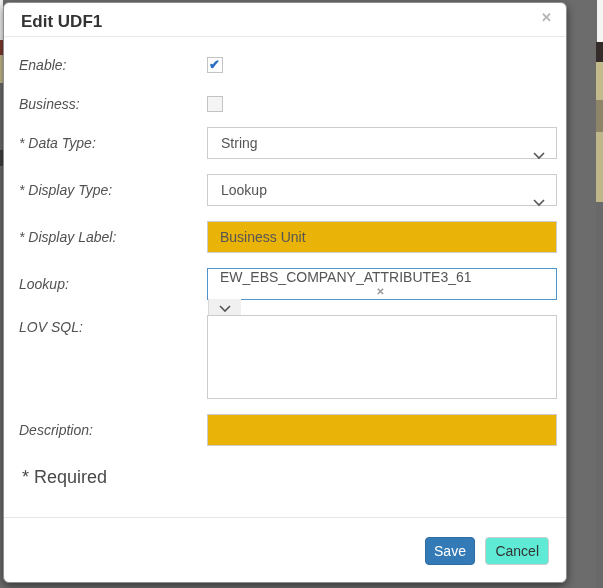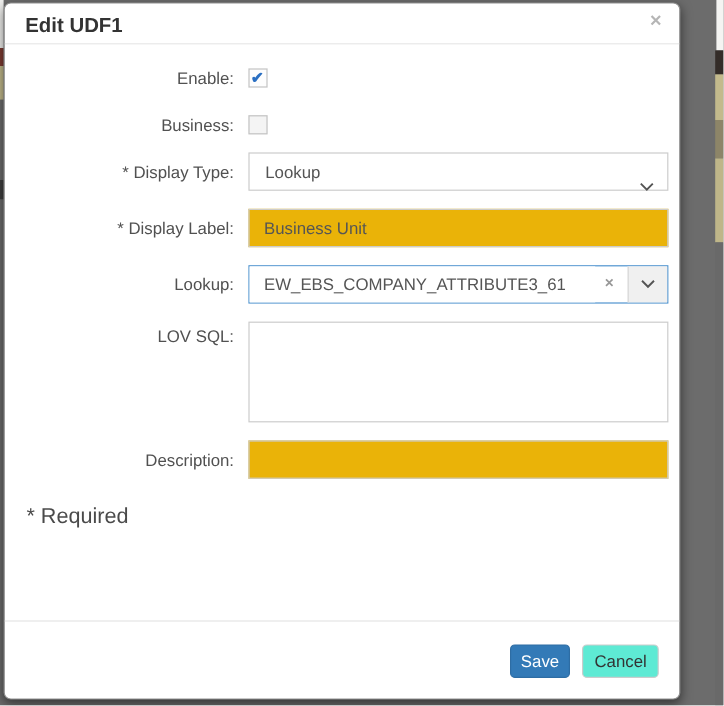--- a/index.html
+++ b/index.html
@@ -22,22 +22,22 @@
   .modal-title { font-size:17px; font-weight:bold; color:#333; line-height:24px; }
   .modal-close {
     position:absolute; right:14px; top:7px; color:#b5b5b5;
     font-size:13px; font-weight:bold; cursor:pointer; line-height:16px;
   }
   .modal-body { padding:20px 9px 0 15px; }
 
   .form-row { display:flex; margin-bottom:15px; }
   .form-row.row-enable { margin-bottom:23px; }
   .form-label {
-    width:188px; text-align:right; padding-right:12px;
-    color:#515151; font-size:14px; line-height:32px; flex-shrink:0;
+    width:188px; text-align:left; padding-right:12px;
+    color:#515151; font-size:14px; line-height:32px; flex-shrink:0;font-style:italic;
   }
   .row-check .form-label { line-height:16px; }
   .row-textarea .form-label { line-height:18px; padding-top:3px; }
   .form-control-col { flex:1; position:relative; }
 
   .checkbox {
     width:16px; height:16px; border:1px solid #c3c3c3; background:#f4f4f4;
     position:relative; cursor:pointer;
   }
   .checkbox.checked { background:#fdfdfd; }
@@ -54,20 +54,21 @@
 
   .text-input {
     width:100%; height:32px; border:1px solid #ccc; padding:0 12px;
     color:#555; font-size:14px; font-family:Liberation Sans, sans-serif;
     outline:none; background:#eab308;
   }
 
   .combobox {
     display:flex; height:32px; border:1px solid #4f93cf; background:#fff;
     align-items:stretch;
+    flex-direction:column;
   }
   .combo-input {
     flex:1; border:none; outline:none; padding:0 0 0 12px;
     color:#555; font-size:14px; font-family:"Liberation Sans", sans-serif;
     min-width:0;
   }
   .combo-clear {
     align-self:center; color:#989898; font-size:10px; font-weight:bold;
     padding:0 11px 0 8px; cursor:pointer; line-height:14px;
   }
@@ -134,20 +135,33 @@
         </div>
       </div>
 
       <div class="form-row row-check">
         <div class="form-label">Business:</div>
         <div class="form-control-col">
           <div class="checkbox"></div>
         </div>
       </div>
 
+      <div class="form-row">
+        <div class="form-label">* Data Type:</div>
+        <div class="form-control-col">
+          <div class="select-box">
+            <span>String</span>
+            <span class="chevron-icon">
+              <svg width="12" height="8" viewBox="0 0 12 8">
+                  <polyline points="1,1 6,6 11,1" fill="none" stroke="#555" stroke-width="1.6"></polyline>
+                </svg>
+            </span>
+          </div>
+        </div>
+      </div>
 
       <div class="form-row">
         <div class="form-label">* Display Type:</div>
         <div class="form-control-col">
           <div class="select-box">
             <span>Lookup</span>
             <span class="chevron-icon">
               <svg width="12" height="8" viewBox="0 0 12 8">
                   <polyline points="1,1 6,6 11,1" fill="none" stroke="#555" stroke-width="1.6"></polyline>
                 </svg>

